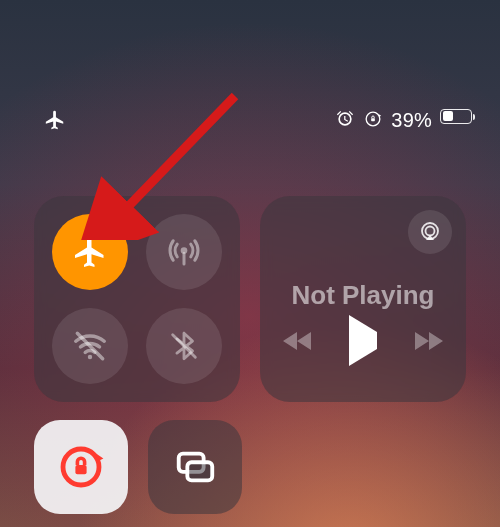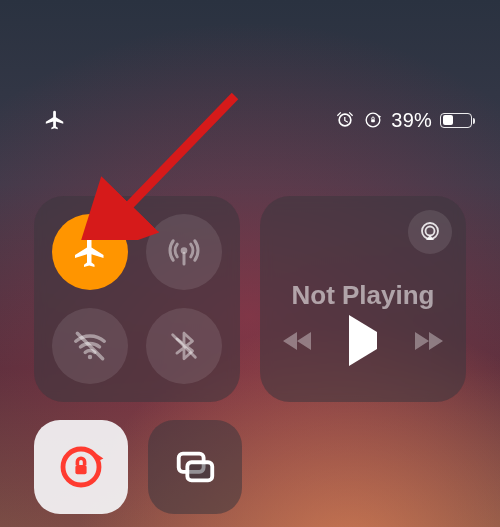--- a/index.html
+++ b/index.html
@@ -11,21 +11,21 @@
       radial-gradient(ellipse 520px 420px at 50% 60%, rgba(190,60,80,0.45), rgba(60,40,70,0) 70%),
       linear-gradient(180deg, #2a3240 0%, #3a3a4a 35%, #542f3c 70%, #7a4d45 100%);
     position: relative;
     color: #fff;
   }
   .status-bar {
     position: absolute; top: 105px; left: 0; right: 0; height: 30px;
     display: flex; align-items: center; justify-content: space-between;
     padding: 0 28px 0 44px;
   }
-  .status-left, .status-right { display: flex; align-items: center; gap: 10px; }
+  .status-left, .status-right { display: flex; gap: 10px; }
   .status-right { gap: 8px; }
   .batt-text { font-size: 20px; font-weight: 500; letter-spacing: 0.2px; }
   .battery {
     width: 32px; height: 15px; border: 1.6px solid rgba(255,255,255,0.9);
     border-radius: 4px; position: relative;
   }
   .battery::after {
     content:""; position:absolute; right:-4px; top:4px; width:2.2px; height:6px;
     background:rgba(255,255,255,0.9); border-radius:0 2px 2px 0;
   }

